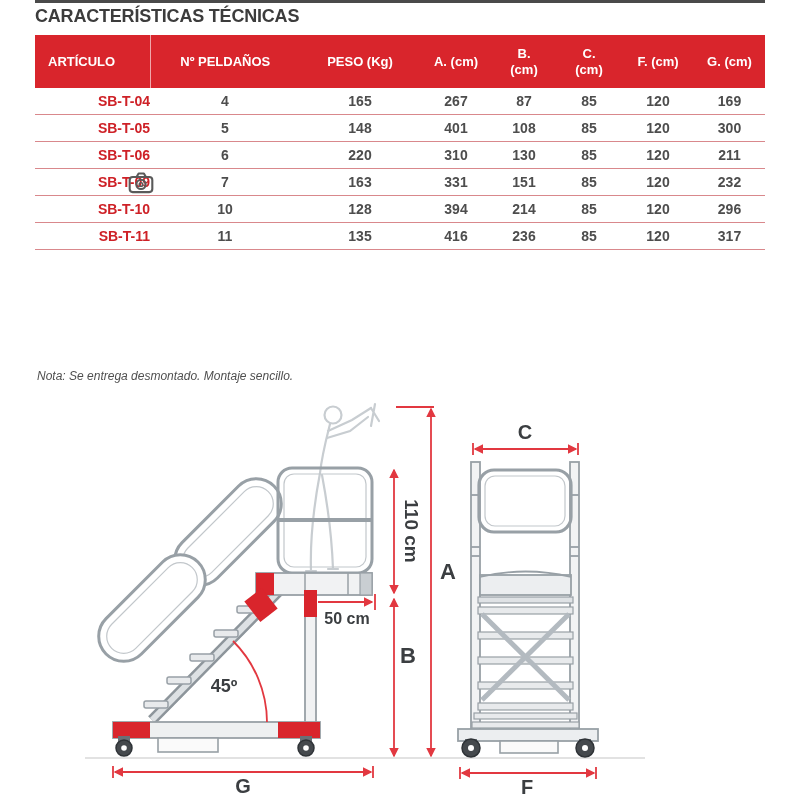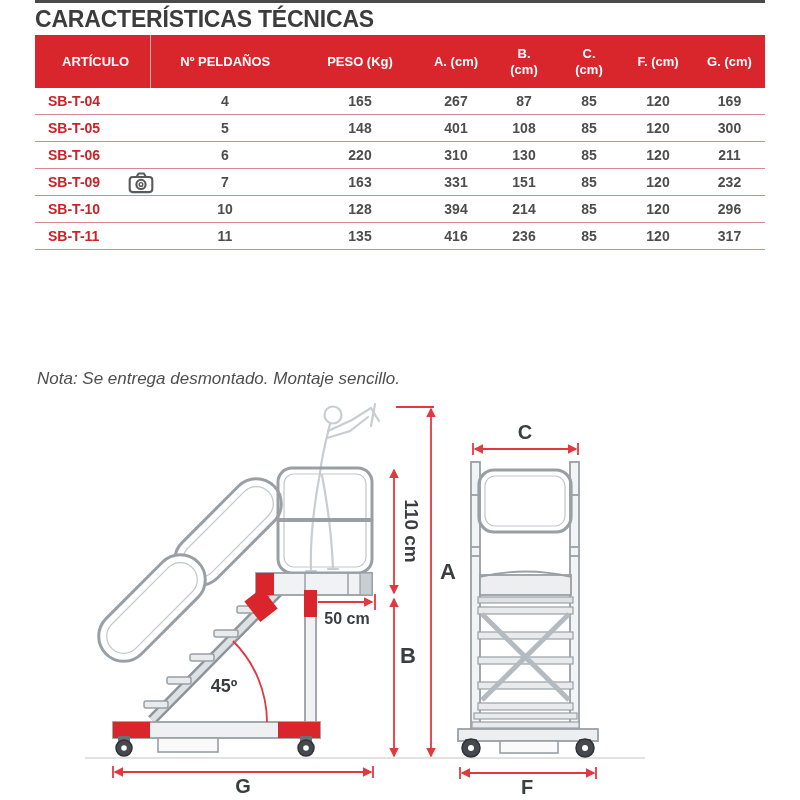--- a/index.html
+++ b/index.html
@@ -1,31 +1,31 @@
 <!DOCTYPE html>
 <html><head>
 <meta charset="utf-8">
 <style>
   html,body{margin:0;padding:0;background:#fff;}
   .sheet{position:relative;width:800px;height:800px;background:#fff;overflow:hidden;
          font-family:"Liberation Sans",sans-serif;}
   .top-rule{position:absolute;left:35px;top:0;width:730px;height:0;border-top:3px solid #4a4a4a;}
-  .title{position:absolute;left:35px;top:6px;margin:0;font-size:23px;font-weight:bold;
+  .title{position:absolute;left:35px;top:6px;margin:0;font-size:18px;font-weight:bold;
          color:#3c3c3c;letter-spacing:-0.2px;}
   table.specs{position:absolute;left:35px;top:35px;width:730px;border-collapse:collapse;table-layout:fixed;}
   table.specs thead th{background:#d9252c;color:#fff;font-size:13px;font-weight:bold;
          height:53px;vertical-align:middle;text-align:center;padding:0;line-height:1.2;}
-  table.specs thead th.c-art{text-align:left;padding-left:27px;border-right:1px solid rgba(255,255,255,.6);}
+  table.specs thead th.c-art{text-align:left;padding-left:13px;border-right:1px solid rgba(255,255,255,.6);}
   table.specs thead th .wrap{display:inline-block;max-width:30px;}
   table.specs tbody td{height:26px;text-align:center;font-size:14px;font-weight:bold;color:#4d4d4d;
          border-bottom:1px solid #d9888c;padding:0;}
-  table.specs tbody td.art{text-align:left;padding-left:13px;position:relative;margin-top:26px;}
+  table.specs tbody td.art{text-align:right;padding-left:13px;position:relative;margin-top:26px;}
   table.specs tbody td.art .code{color:#ce2127;}
   .cam{position:absolute;left:92px;top:2px;width:28px;height:23px;}
-  .note{position:absolute;left:37px;top:369px;margin:0;font-size:17px;font-style:italic;color:#4f4f4f;}
+  .note{position:absolute;left:37px;top:369px;margin:0;font-size:12px;font-style:italic;color:#4f4f4f;}
   .diagram-wrap{position:absolute;left:0;top:395px;width:800px;height:405px;}
   .dimtxt{font-family:"Liberation Sans",sans-serif;font-weight:bold;fill:#3b3e41;}
 </style>
 </head>
 <body>
 
 <div class="sheet">
   <div class="top-rule"></div>
   <h1 class="title">CARACTERÍSTICAS TÉCNICAS</h1>
 

